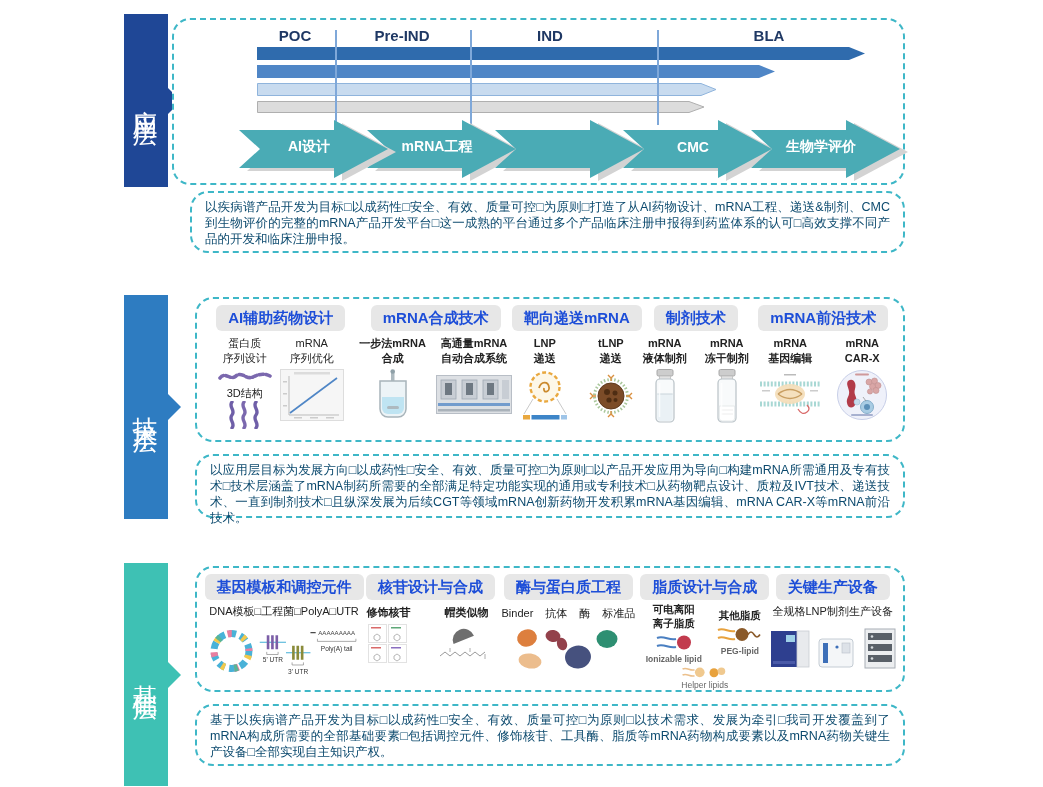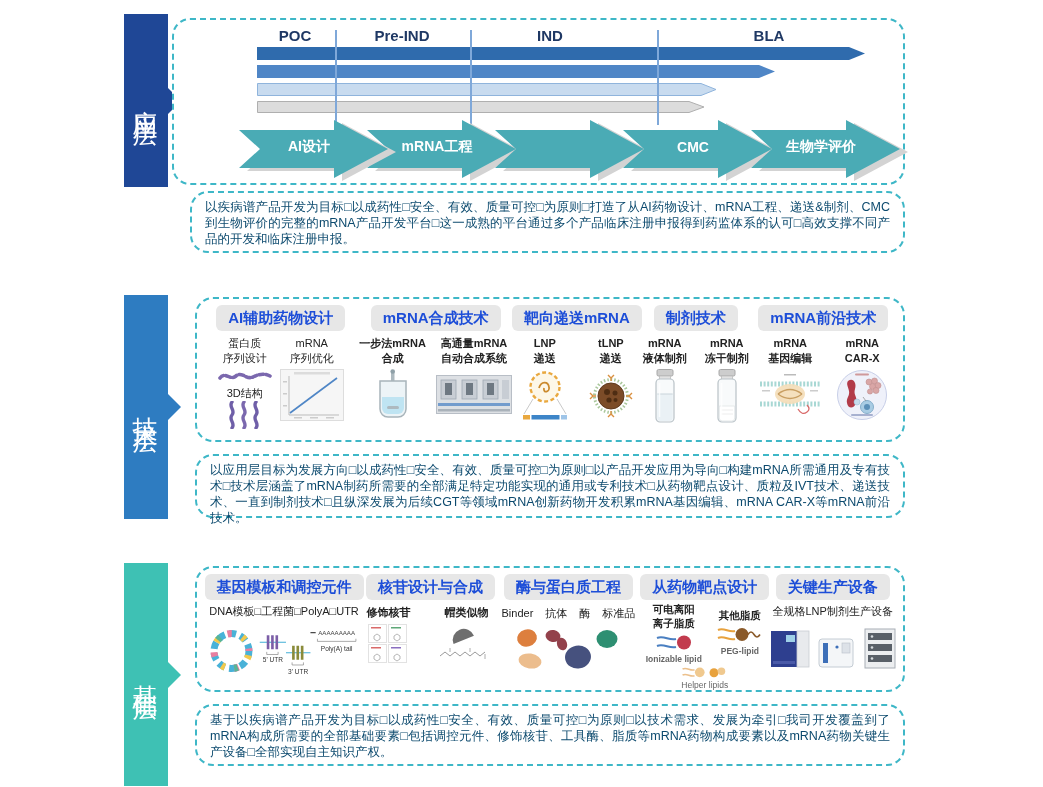--- a/index.html
+++ b/index.html
@@ -389,21 +389,21 @@
           <ellipse cx="13" cy="11" rx="10" ry="8.5" fill="#DD7F3E" transform="rotate(-15 13 11)"></ellipse>
           <ellipse cx="39" cy="9" rx="7.5" ry="6" fill="#93414B" transform="rotate(10 39 9)"></ellipse>
           <ellipse cx="48" cy="17" rx="5" ry="6.5" fill="#93414B" transform="rotate(-20 48 17)"></ellipse>
           <ellipse cx="93" cy="12" rx="10.5" ry="9" fill="#2E8F72"></ellipse>
           <ellipse cx="16" cy="34" rx="11.5" ry="7.5" fill="#ECBD8D" transform="rotate(8 16 34)"></ellipse>
           <ellipse cx="64" cy="30" rx="13" ry="11.5" fill="#46517E" transform="rotate(-10 64 30)"></ellipse>
           </svg>
       </div>
 
       <div class="group" style="width:19%;">
-        <div class="pill">从药物靶点设计</div>
+        <div class="pill">脂质设计与合成</div>
         <div class="items" style="gap:14px;margin-top:3px;">
           <div class="item">
             <span class="ilabel" style="font-size:10.5px;">可电离阳
 离子脂质</span>
             <svg class="icon" width="38" height="20" viewBox="0 0 38 20" style="margin-top:2px;">
               <path d="M2,5 C9,2 14,8 21,6" stroke="#4A7FC1" stroke-width="2" fill="none"></path>
               <path d="M2,13 C9,10 14,16 21,14" stroke="#4A7FC1" stroke-width="2" fill="none"></path>
               <circle cx="29" cy="9.5" r="7" fill="#C23B4E"></circle>
               </svg>
             <span class="icap">Ionizable lipid</span>

